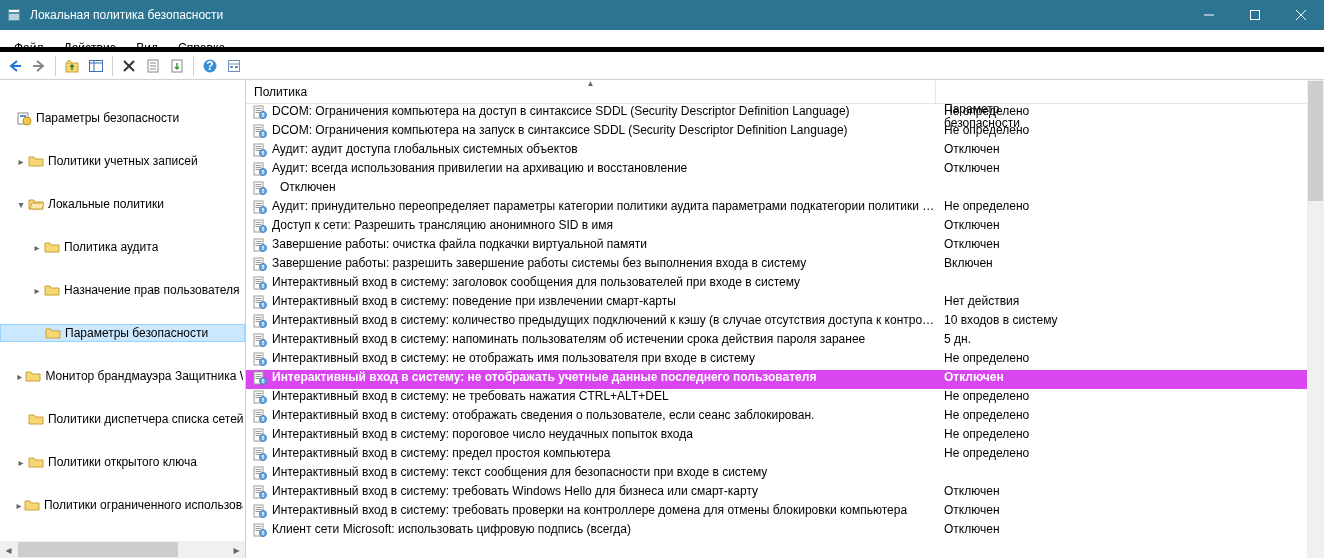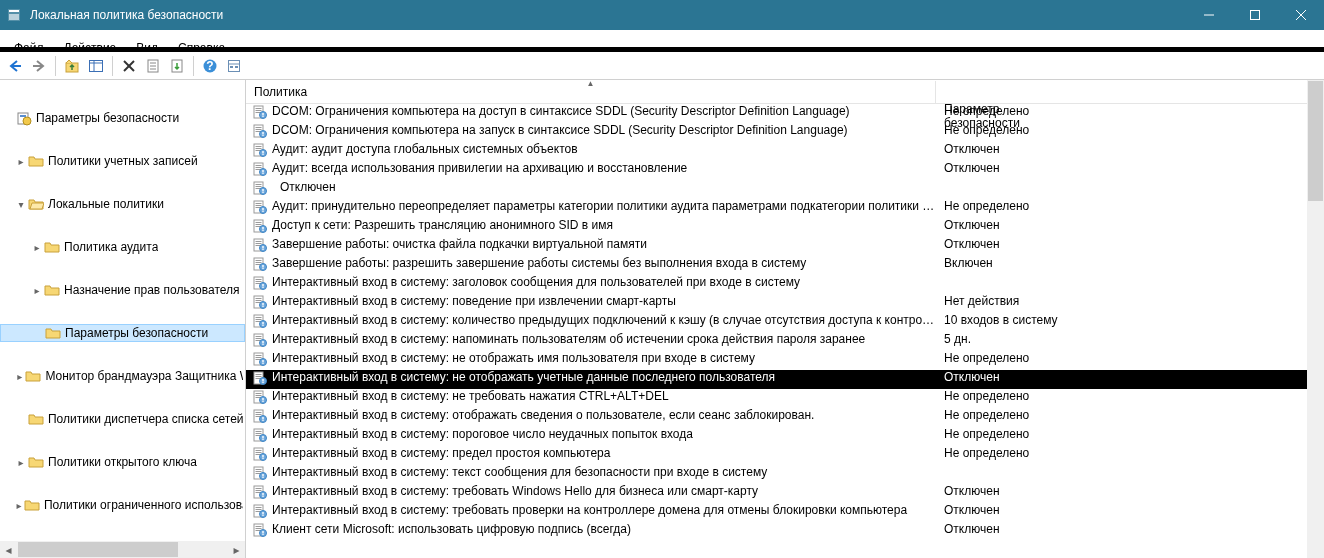--- a/index.html
+++ b/index.html
@@ -37,21 +37,21 @@
 
 
 .listpane { flex:1; display:flex; flex-direction:column; overflow:hidden; position:relative; }
 .listhdr { display:flex; border-bottom:1px solid #e5e5e5; background:#fff; height:24px; align-items:center; }
 .hcol { padding:4px 8px; border-right:1px solid #e5e5e5; position:relative; cursor:default; }
 .hcol.c1 { width:690px; text-align:left; }
 .hcol .sort { position:absolute; left:50%; top:-2px; transform:translateX(-50%); font-size:8px; color:#666; }
 .hcol.c2 { width:150px; border-right:none;margin-top:48px; }
 .listbody { flex:1; overflow:hidden; }
 .row { display:flex; height:19px; cursor:default; }
-.row.sel { background:#000000; color:#fff; }
+.row.sel { background:#d946ef; color:#fff;font-weight:bold; }
 .row.sel .rlabel, .row.sel .rval { color:#fff; }
 .ricon { width:16px; height:16px; margin:0 4px 0 6px; display:inline-flex; align-items:center; justify-content:center; flex-shrink:0; }
 .rlabel { width:664px; white-space:nowrap; overflow:hidden; text-overflow:ellipsis; }
 .rval { padding-left:8px; white-space:nowrap; }
 .list-scroll-v { position:absolute; right:0; top:0; bottom:0; width:17px; background:#f0f0f0; }
 .list-scroll-v .thumb { width:15px; background:#cdcdcd; height:120px; margin:1px auto 0; }
 
 
 svg { display:block; }
 </style>

